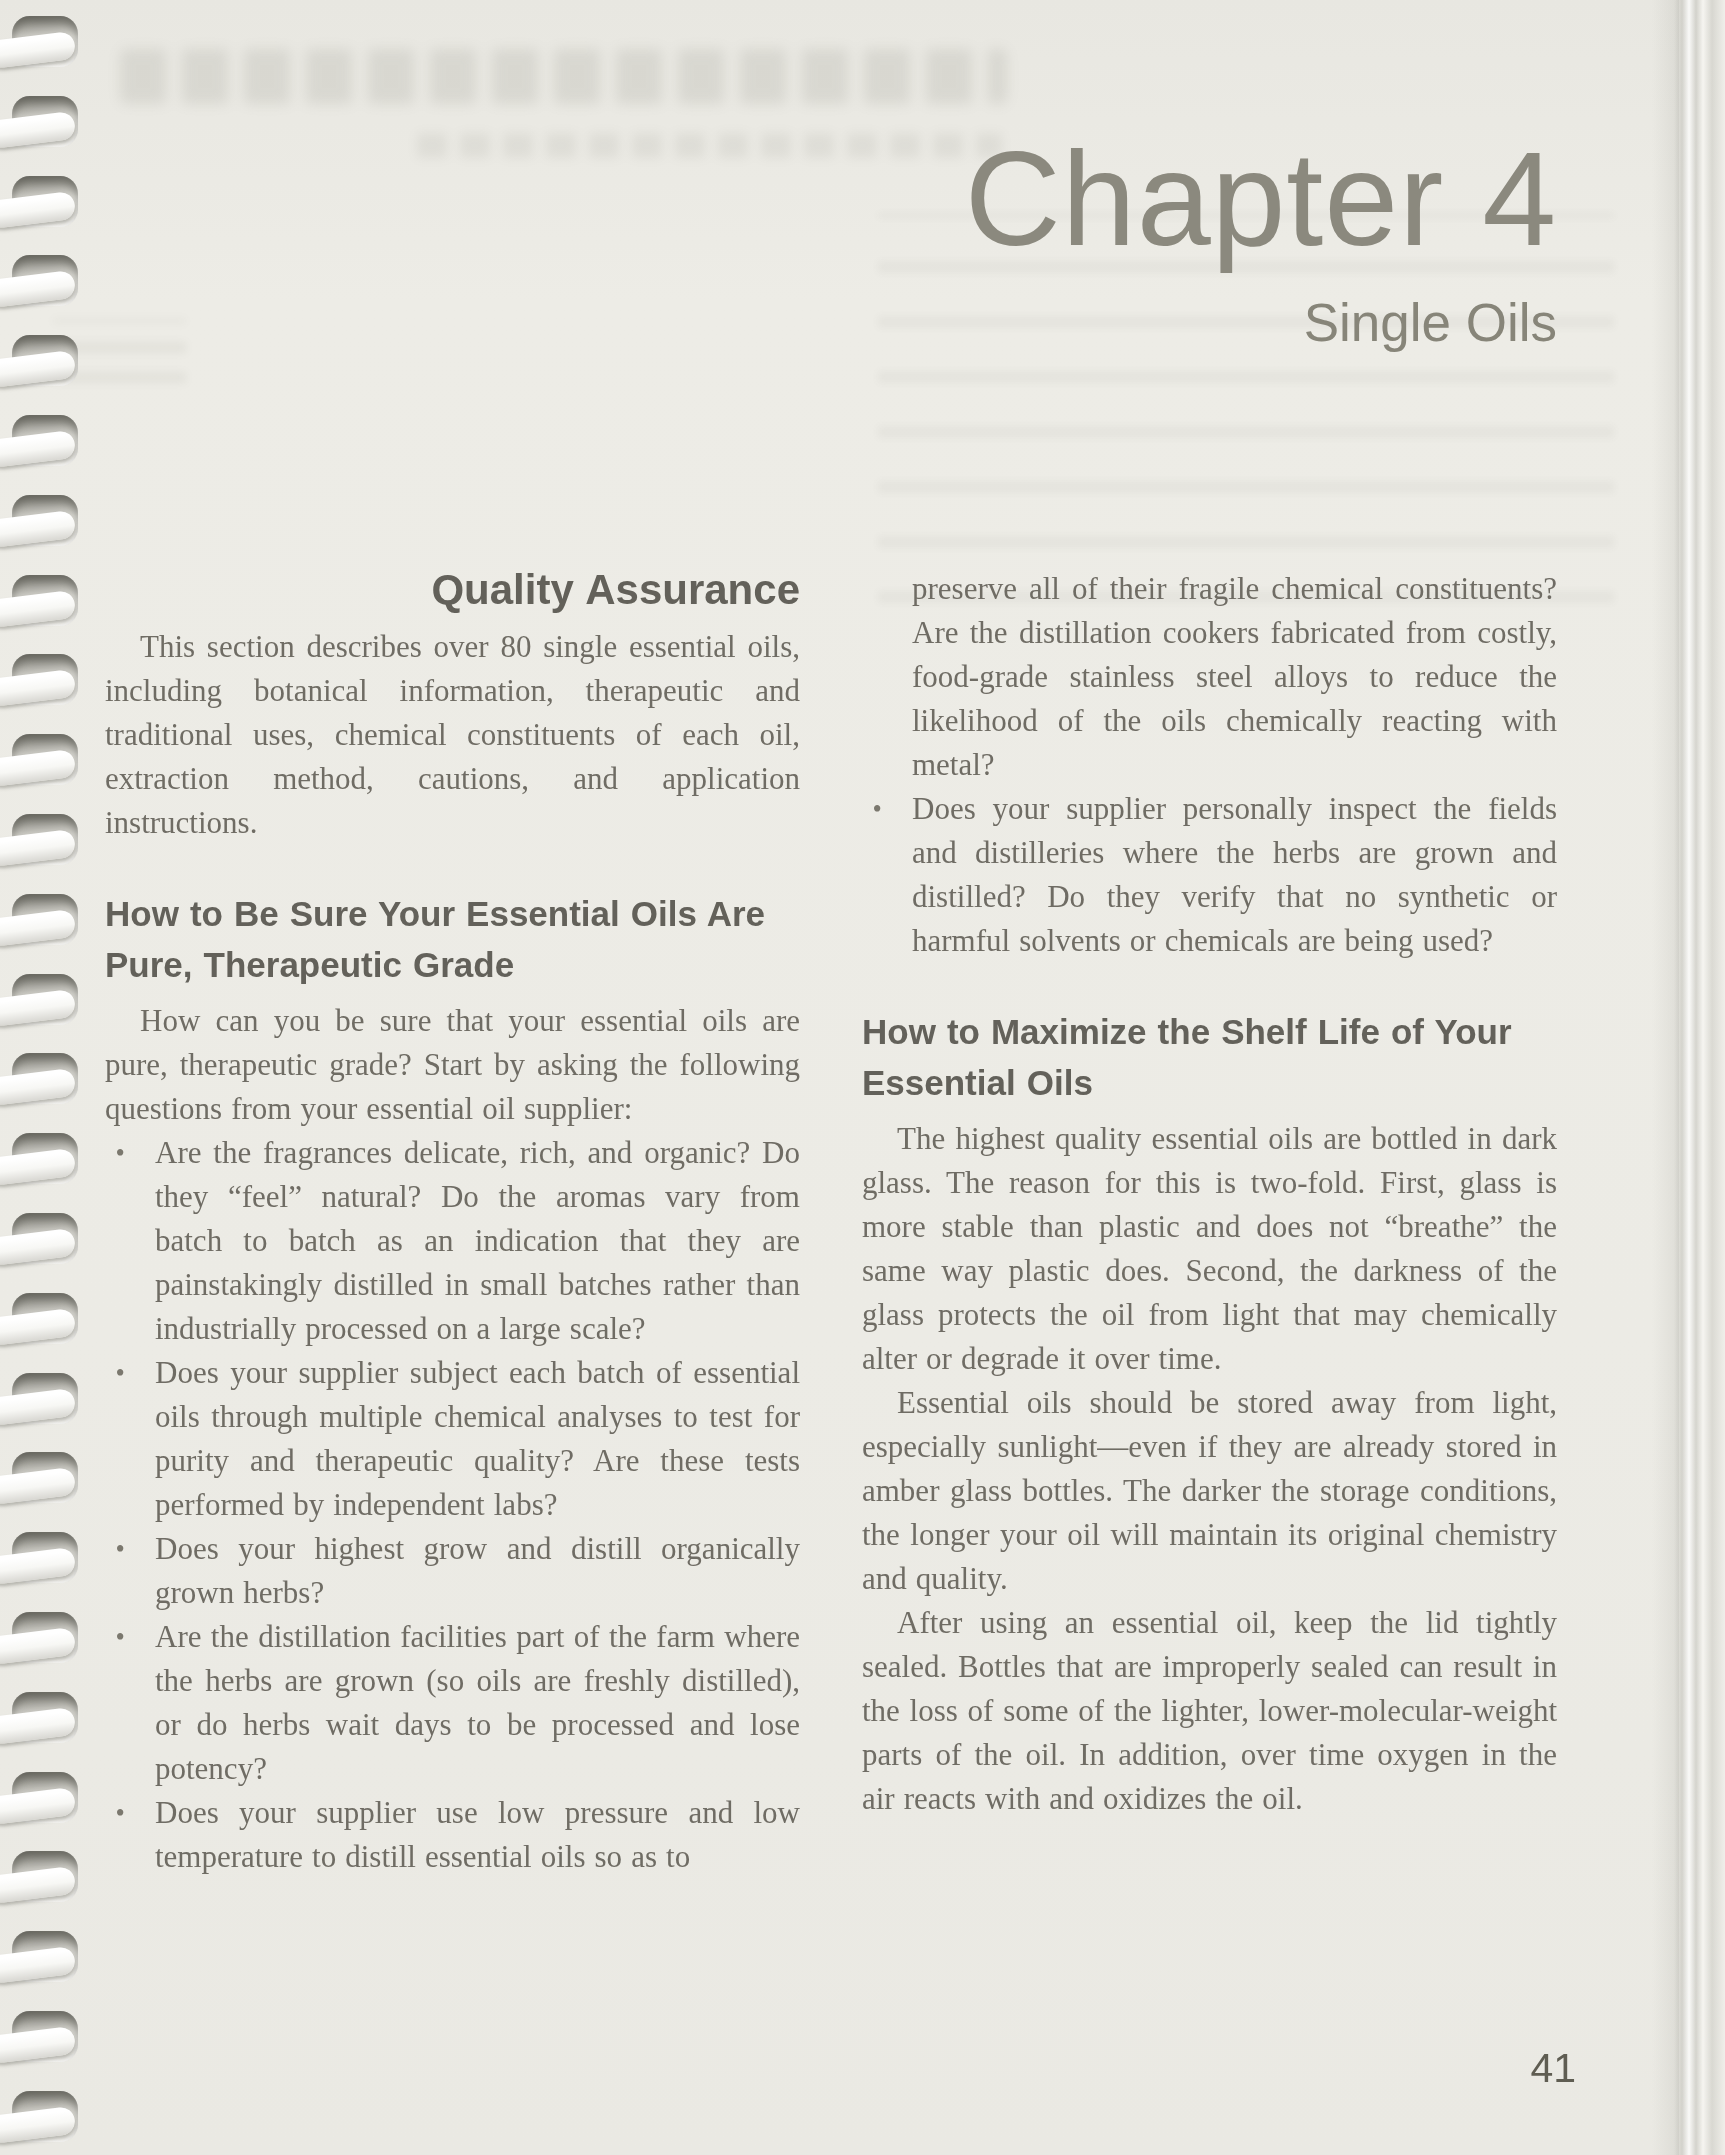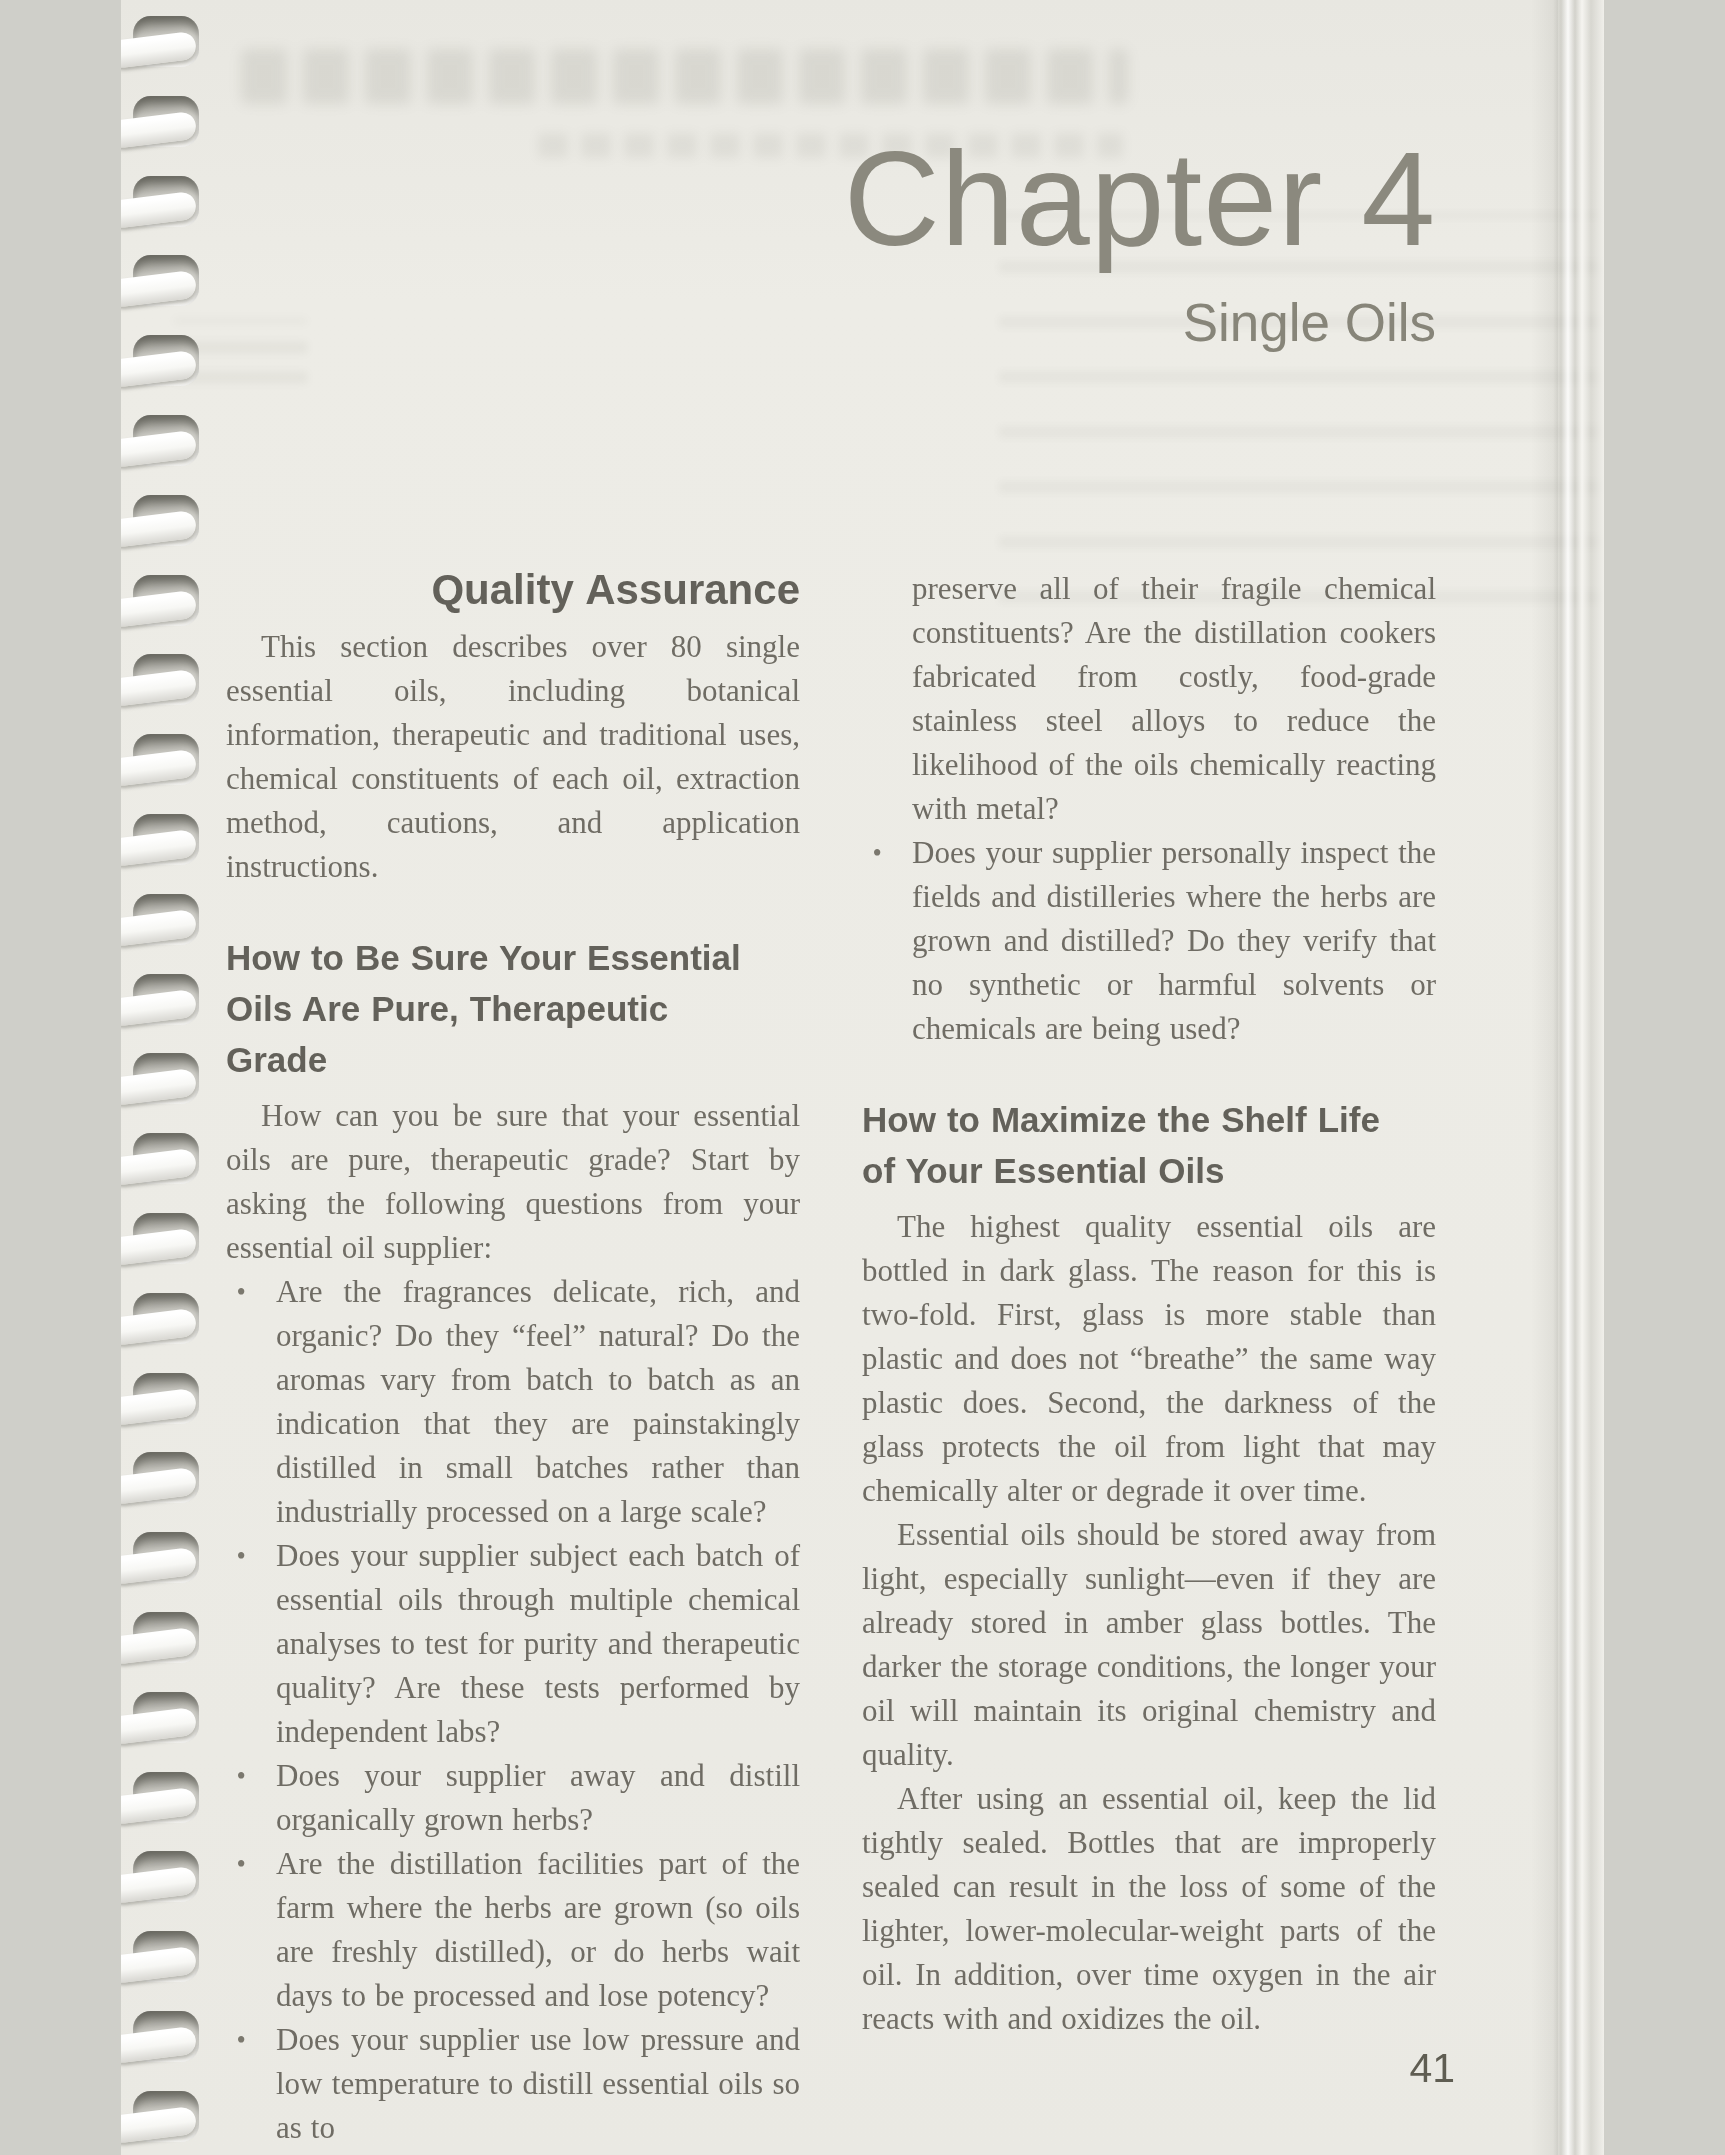--- a/index.html
+++ b/index.html
@@ -1,18 +1,18 @@
 <!DOCTYPE html>
 <html style="font-size:14px"><head>
 <meta charset="utf-8">
 <style>
   html,body{margin:0;padding:0;background:#cfcfc9;}
   .page{
     position:relative;
-    width:1483px;height:2155px;
+    width:1725px;height:2155px;
     margin:0 auto;
     background:linear-gradient(180deg,#e8e7e1 0%,#edece6 14%,#ecebe5 62%,#eae9e3 100%);
     overflow:hidden;
     font-family:"Liberation Serif",serif;
   }
 
   
   .binding-rail{position:absolute;left:0;top:0;width:106px;height:100%;z-index:5;}
   .spiral-unit{position:absolute;left:0;width:106px;height:80px;}
   .spiral-hole{
@@ -236,21 +236,21 @@
         <div class="bullet">
           <span class="bullet-dot"></span>
           <p class="bullet-text">Are the fragrances delicate, rich, and organic? Do they “feel” natural? Do the aromas vary from batch to batch as an indication that they are painstakingly distilled in small batches rather than industrially processed on a large scale?</p>
         </div>
         <div class="bullet">
           <span class="bullet-dot"></span>
           <p class="bullet-text">Does your supplier subject each batch of essential oils through multiple chemical analyses to test for purity and therapeutic quality? Are these tests performed by independent labs?</p>
         </div>
         <div class="bullet">
           <span class="bullet-dot"></span>
-          <p class="bullet-text">Does your supplier away and distill organically grown herbs?</p>
+          <p class="bullet-text">Does your highest grow and distill organically grown herbs?</p>
         </div>
         <div class="bullet">
           <span class="bullet-dot"></span>
           <p class="bullet-text">Are the distillation facilities part of the farm where the herbs are grown (so oils are freshly distilled), or do herbs wait days to be processed and lose potency?</p>
         </div>
         <div class="bullet">
           <span class="bullet-dot"></span>
           <p class="bullet-text">Does your supplier use low pressure and low temperature to distill essential oils so as to</p>
         </div>
       </section>

